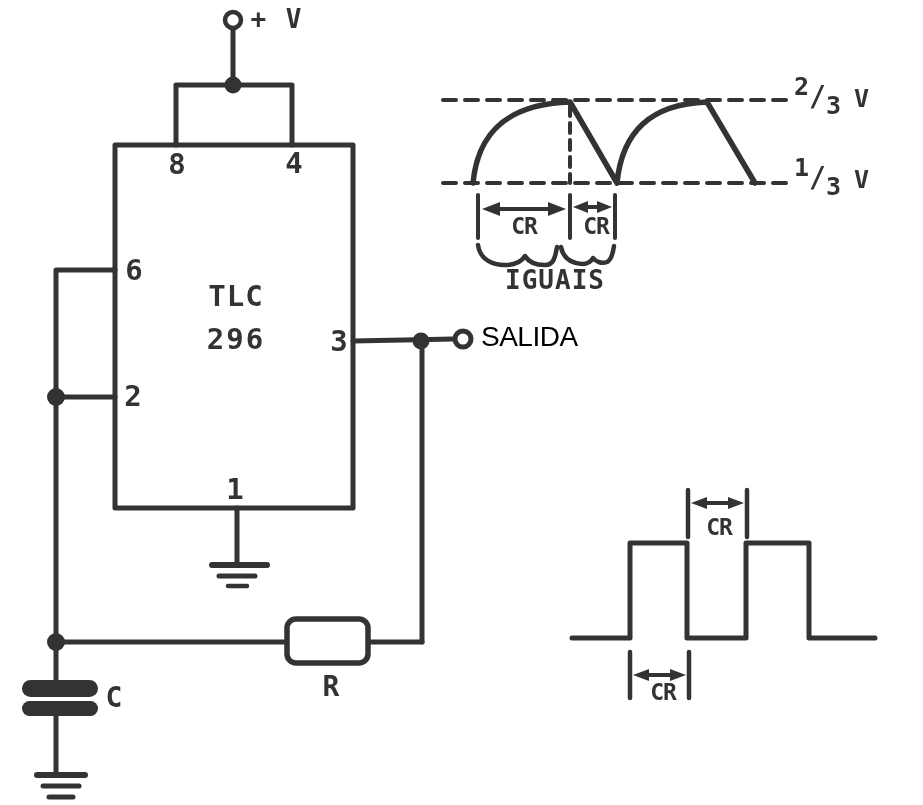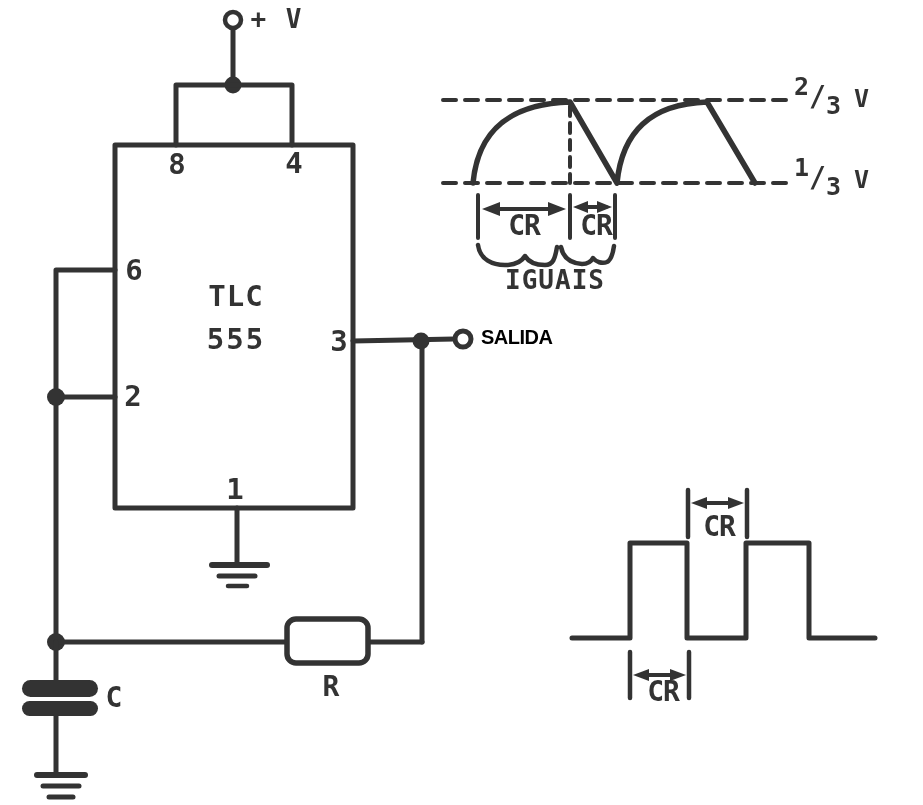--- a/index.html
+++ b/index.html
@@ -17,29 +17,29 @@
     font-weight:700;
     color:#333333;
     transform:translate(-50%,-50%);
     white-space:nowrap;
     line-height:1;
   }
   .pin{font-size:29px;}
   .icname{font-size:29px;letter-spacing:1px;}
   .pv{font-size:26px;letter-spacing:2px;}
   .comp{font-size:28px;}
-  .cr{font-size:28px;letter-spacing:-1px;}
+  .cr{font-size:23px;letter-spacing:-1px;}
   .iguais{font-size:26px;letter-spacing:1px;text-align:right;}
   .salida{
     position:absolute;
     left:481px;top:338px;
     transform:translateY(-54%);
     font-family:"Liberation Sans", sans-serif;
-    font-weight:700;
-    font-size:20px;
+    font-weight:400;
+    font-size:28px;
     letter-spacing:-0.5px;
     color:#000000;
     white-space:nowrap;
   }
   .frac{
     position:absolute;
     display:inline-flex;
     align-items:flex-start;
     font-family:"DejaVu Sans Mono", monospace;
     font-weight:700;
@@ -168,21 +168,21 @@
   <div class="lbl pv" style="left:277px;top:19px;">+ V</div>
 
   <div class="lbl pin" style="left:177px;top:164px;">8</div>
   <div class="lbl pin" style="left:294px;top:163px;">4</div>
   <div class="lbl pin" style="left:134px;top:270px;">6</div>
   <div class="lbl pin" style="left:133px;top:396px;">2</div>
   <div class="lbl pin" style="left:339px;top:341px;">3</div>
   <div class="lbl pin" style="left:235px;top:489px;">1</div>
 
   <div class="lbl icname" style="left:236px;top:296px;">TLC</div>
-  <div class="lbl icname" style="left:236px;top:339px;letter-spacing:2px;">555</div>
+  <div class="lbl icname" style="left:236px;top:339px;letter-spacing:2px;">296</div>
 
   <div class="salida">SALIDA</div>
 
   <div class="lbl comp" style="left:331px;top:687px;">R</div>
   <div class="lbl comp" style="left:114px;top:698px;">C</div>
 
   <div class="frac" style="left:794px;top:74px;">
     <span class="num">2</span>
     <span class="slash">/</span>
     <span class="den">3</span>

